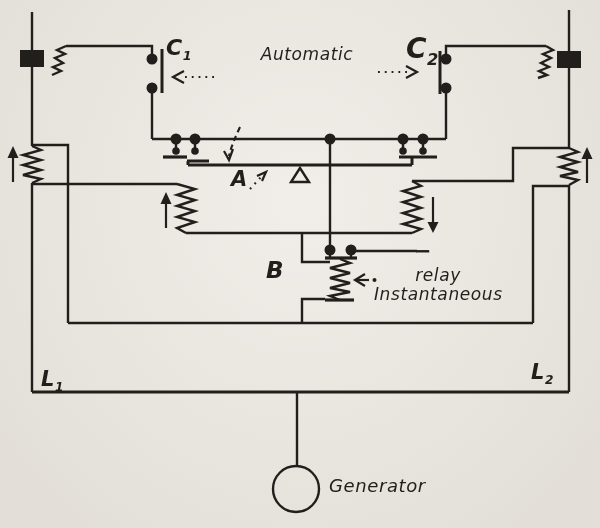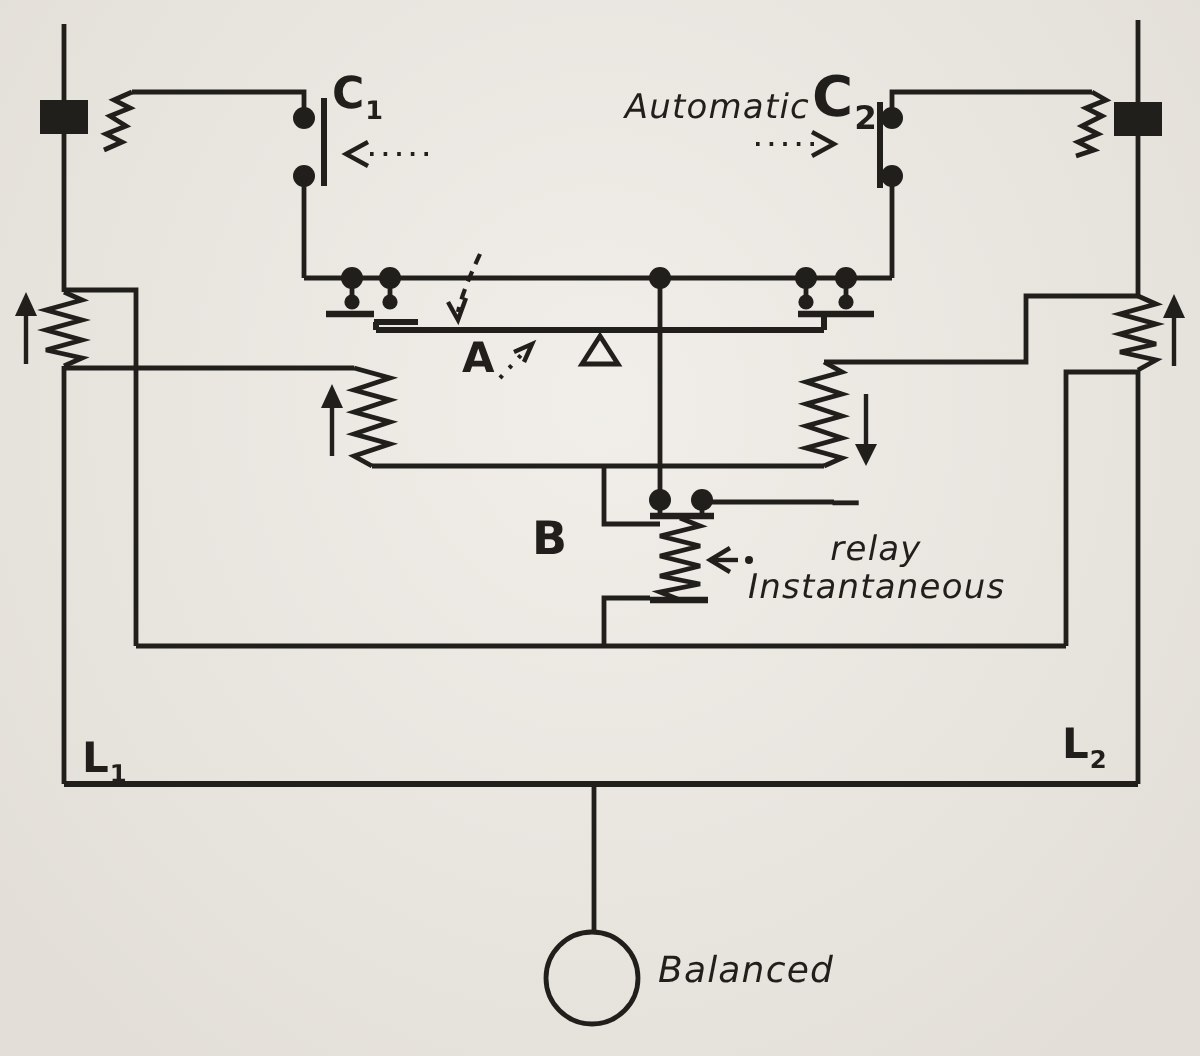--- a/index.html
+++ b/index.html
@@ -15,21 +15,21 @@
   svg.linework{ position:absolute; left:0; top:0; }
   svg.linework *{ stroke:currentColor; fill:none; stroke-width:2.4; stroke-linecap:butt; stroke-linejoin:miter; }
   svg.linework .dot, svg.linework .solid{ fill:currentColor; stroke:none; }
   svg.linework .thick{ stroke-width:3.2; }
   svg.linework .med{ stroke-width:3; }
   svg.linework .dotted{ stroke-width:2.1; stroke-dasharray:1.8 5; }
   svg.linework .dashed{ stroke-width:2.1; stroke-dasharray:5.5 4; }
   svg.linework .ahead{ stroke-width:2.2; }
   .lbl{ position:absolute; white-space:nowrap; line-height:1.12; }
   .script{ font-style:italic; font-size:17px; letter-spacing:0.6px; font-weight:500; }
-  .bold{ font-weight:bold; font-size:21px; letter-spacing:0.5px; }
+  .bold{ font-weight:bold; font-size:21px; letter-spacing:0.5px;font-style:italic; }
   .lbl sub{ font-size:0.58em; line-height:0; }
   .center{ text-align:center; }
 </style>
 </head>
 <body>
 
 <div class="fig">
 
   <svg class="linework" width="600" height="528" viewBox="0 0 600 528">
 
@@ -149,35 +149,35 @@
       <path class="ahead" d="M365,274 L355,280 L365,286"></path>
       <path class="ahead" d="M355,280 H369"></path>
       <circle class="dot" cx="374.5" cy="280" r="2"></circle>
     </g>
   </svg>
 
   <div class="lbl bold" style="left:166px; top:36px; font-size:22px;"><span>C</span><sub>1</sub></div>
 
   <div class="lbl bold" style="left:406px; top:33px; font-size:28px;"><span>C</span><sub>2</sub></div>
 
-  <div class="lbl script center" style="left:229px; top:45px; width:176px;text-align:right;">
+  <div class="lbl script center" style="left:219px; top:45px; width:176px;">
     <div>Automatic</div>
   </div>
 
 
   <div class="lbl bold" style="left:231px; top:168px;">A</div>
 
   <div class="lbl bold" style="left:266px; top:258px; font-size:23px;">B</div>
 
   <div class="lbl bold" style="left:414px; top:240px; font-size:21px;">−</div>
 
   <div class="lbl script center" style="left:374px; top:266px; width:128px;">
     <div>relay</div>
     <div>Instantaneous</div>
   </div>
 
   <div class="lbl bold" style="left:41px; top:368px;"><span>L</span><sub>1</sub></div>
 
   <div class="lbl bold" style="left:531px; top:361px;"><span>L</span><sub>2</sub></div>
 
-  <div class="lbl script" style="left:329px; top:476px; font-size:18px;">Balanced</div>
+  <div class="lbl script" style="left:329px; top:476px; font-size:18px;">Generator</div>
 
 </div>
 
 </body></html>

